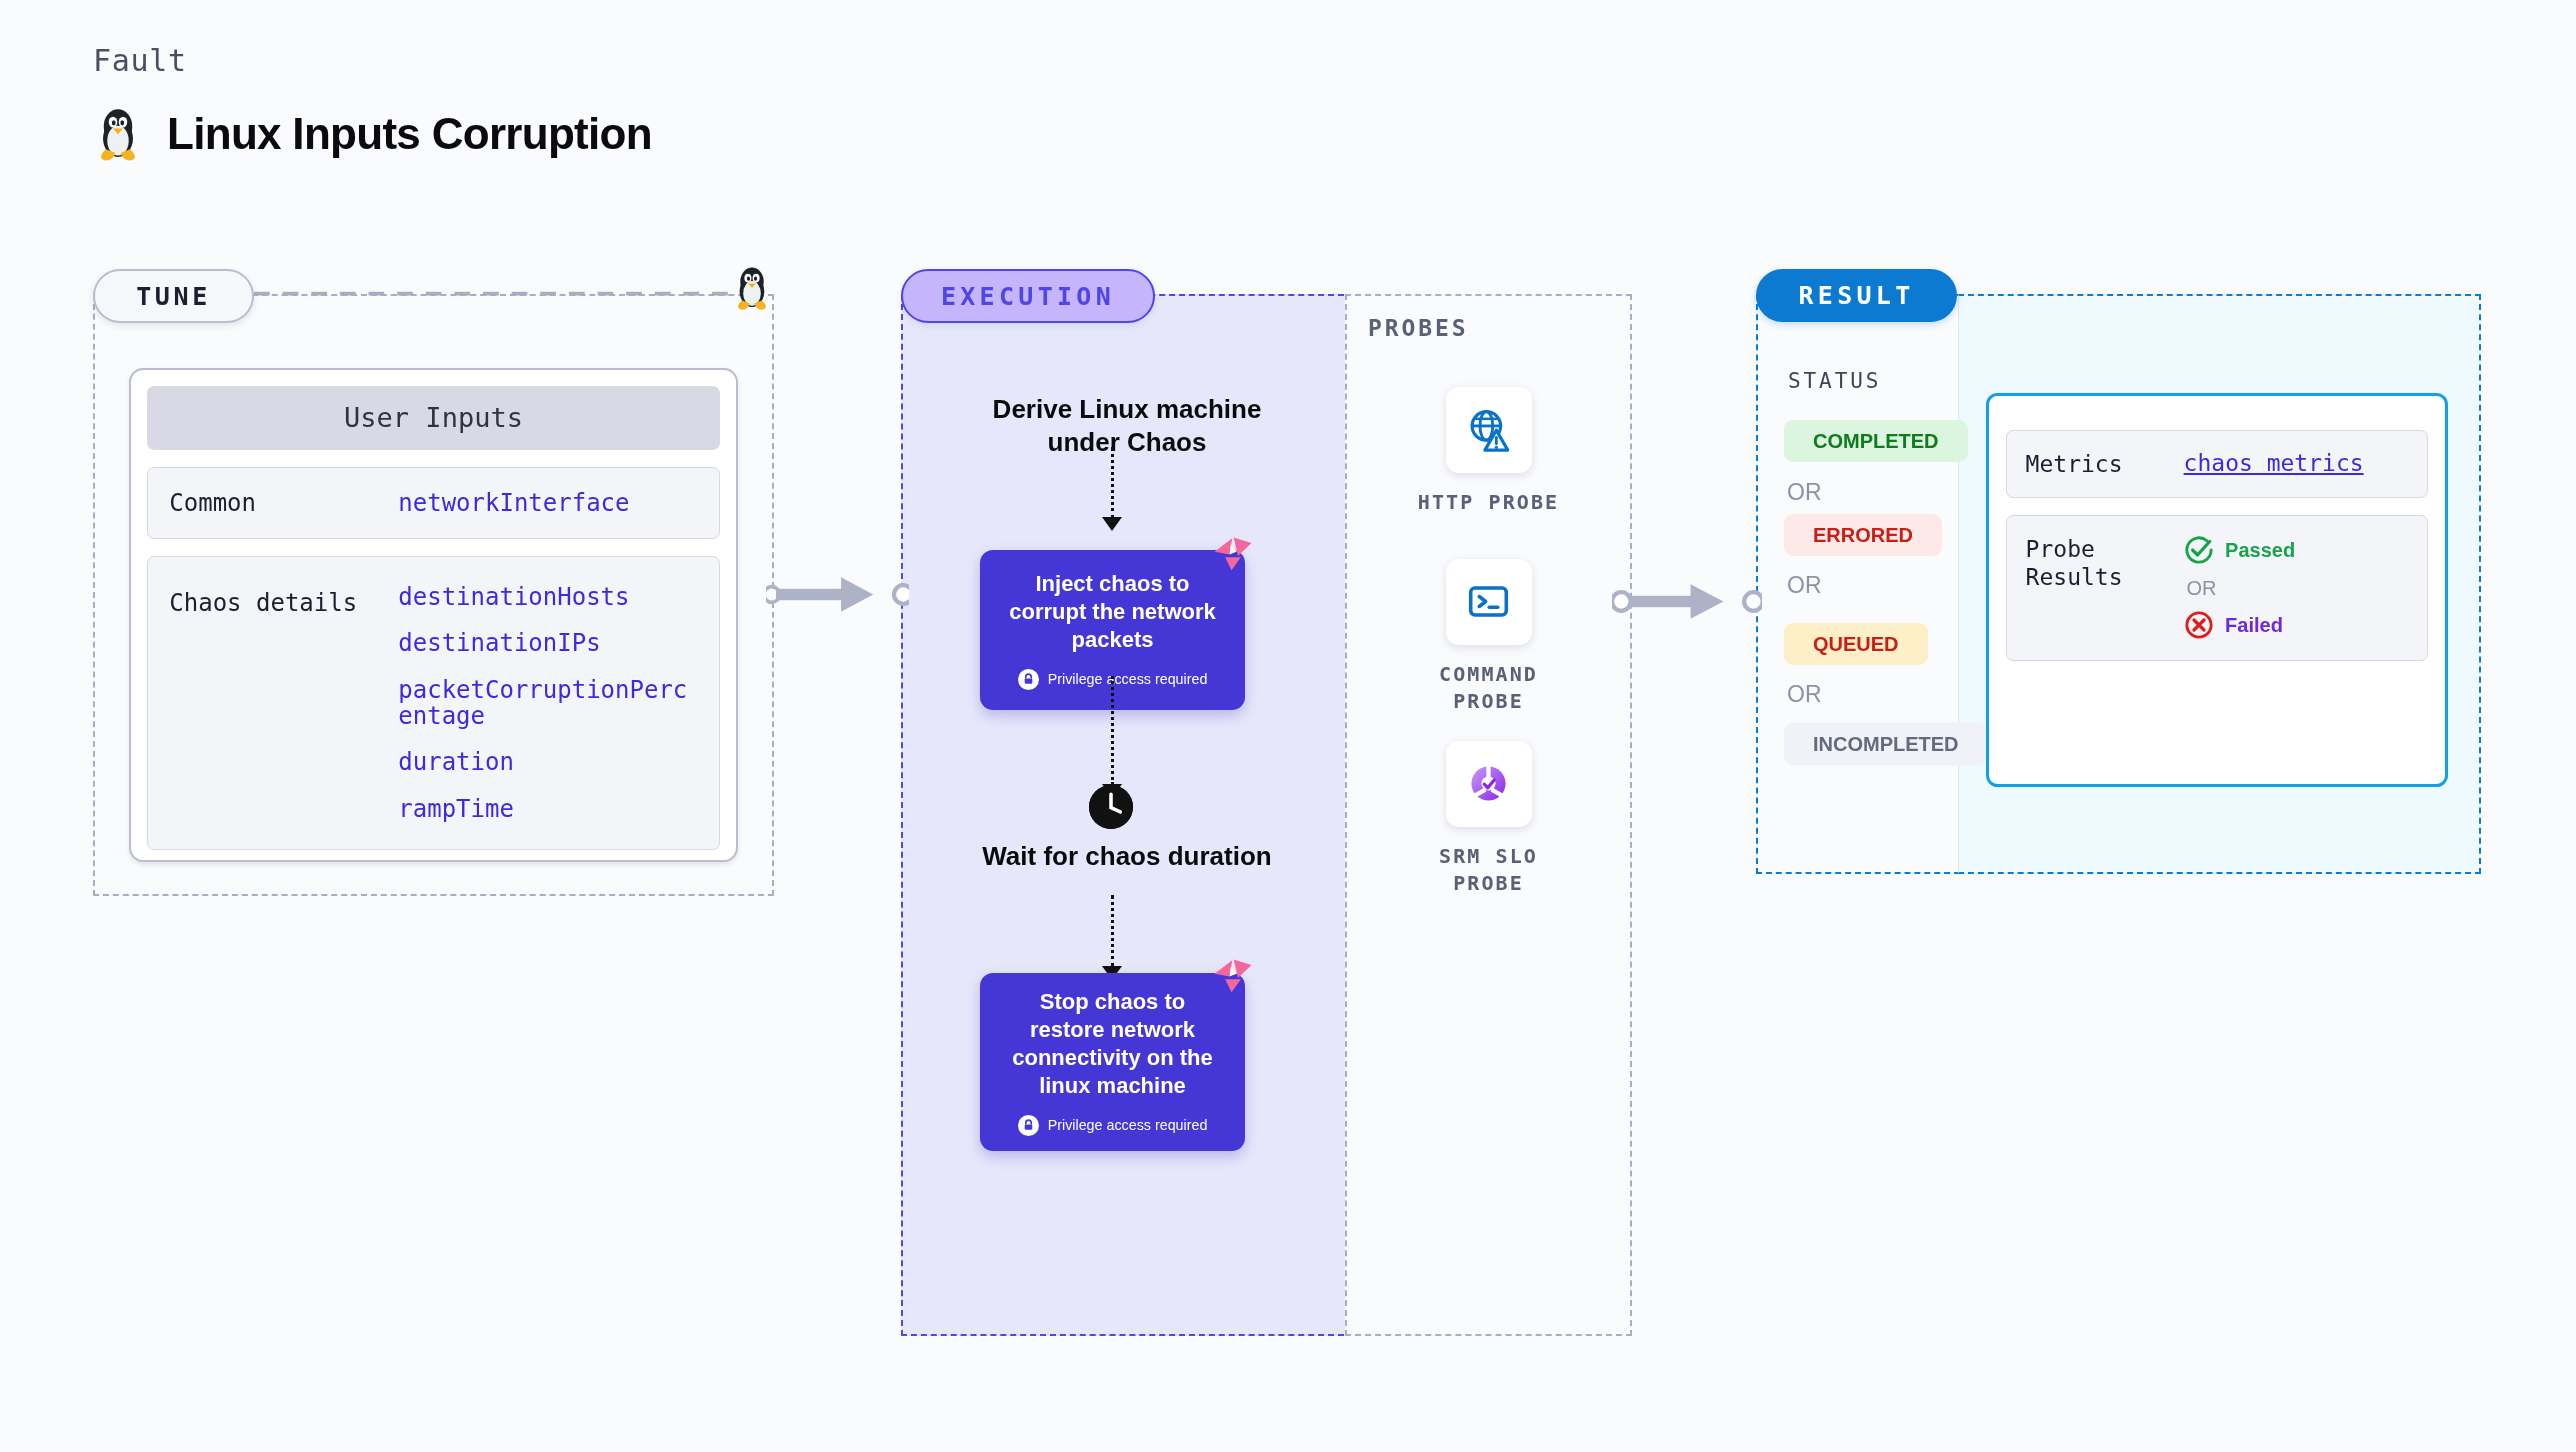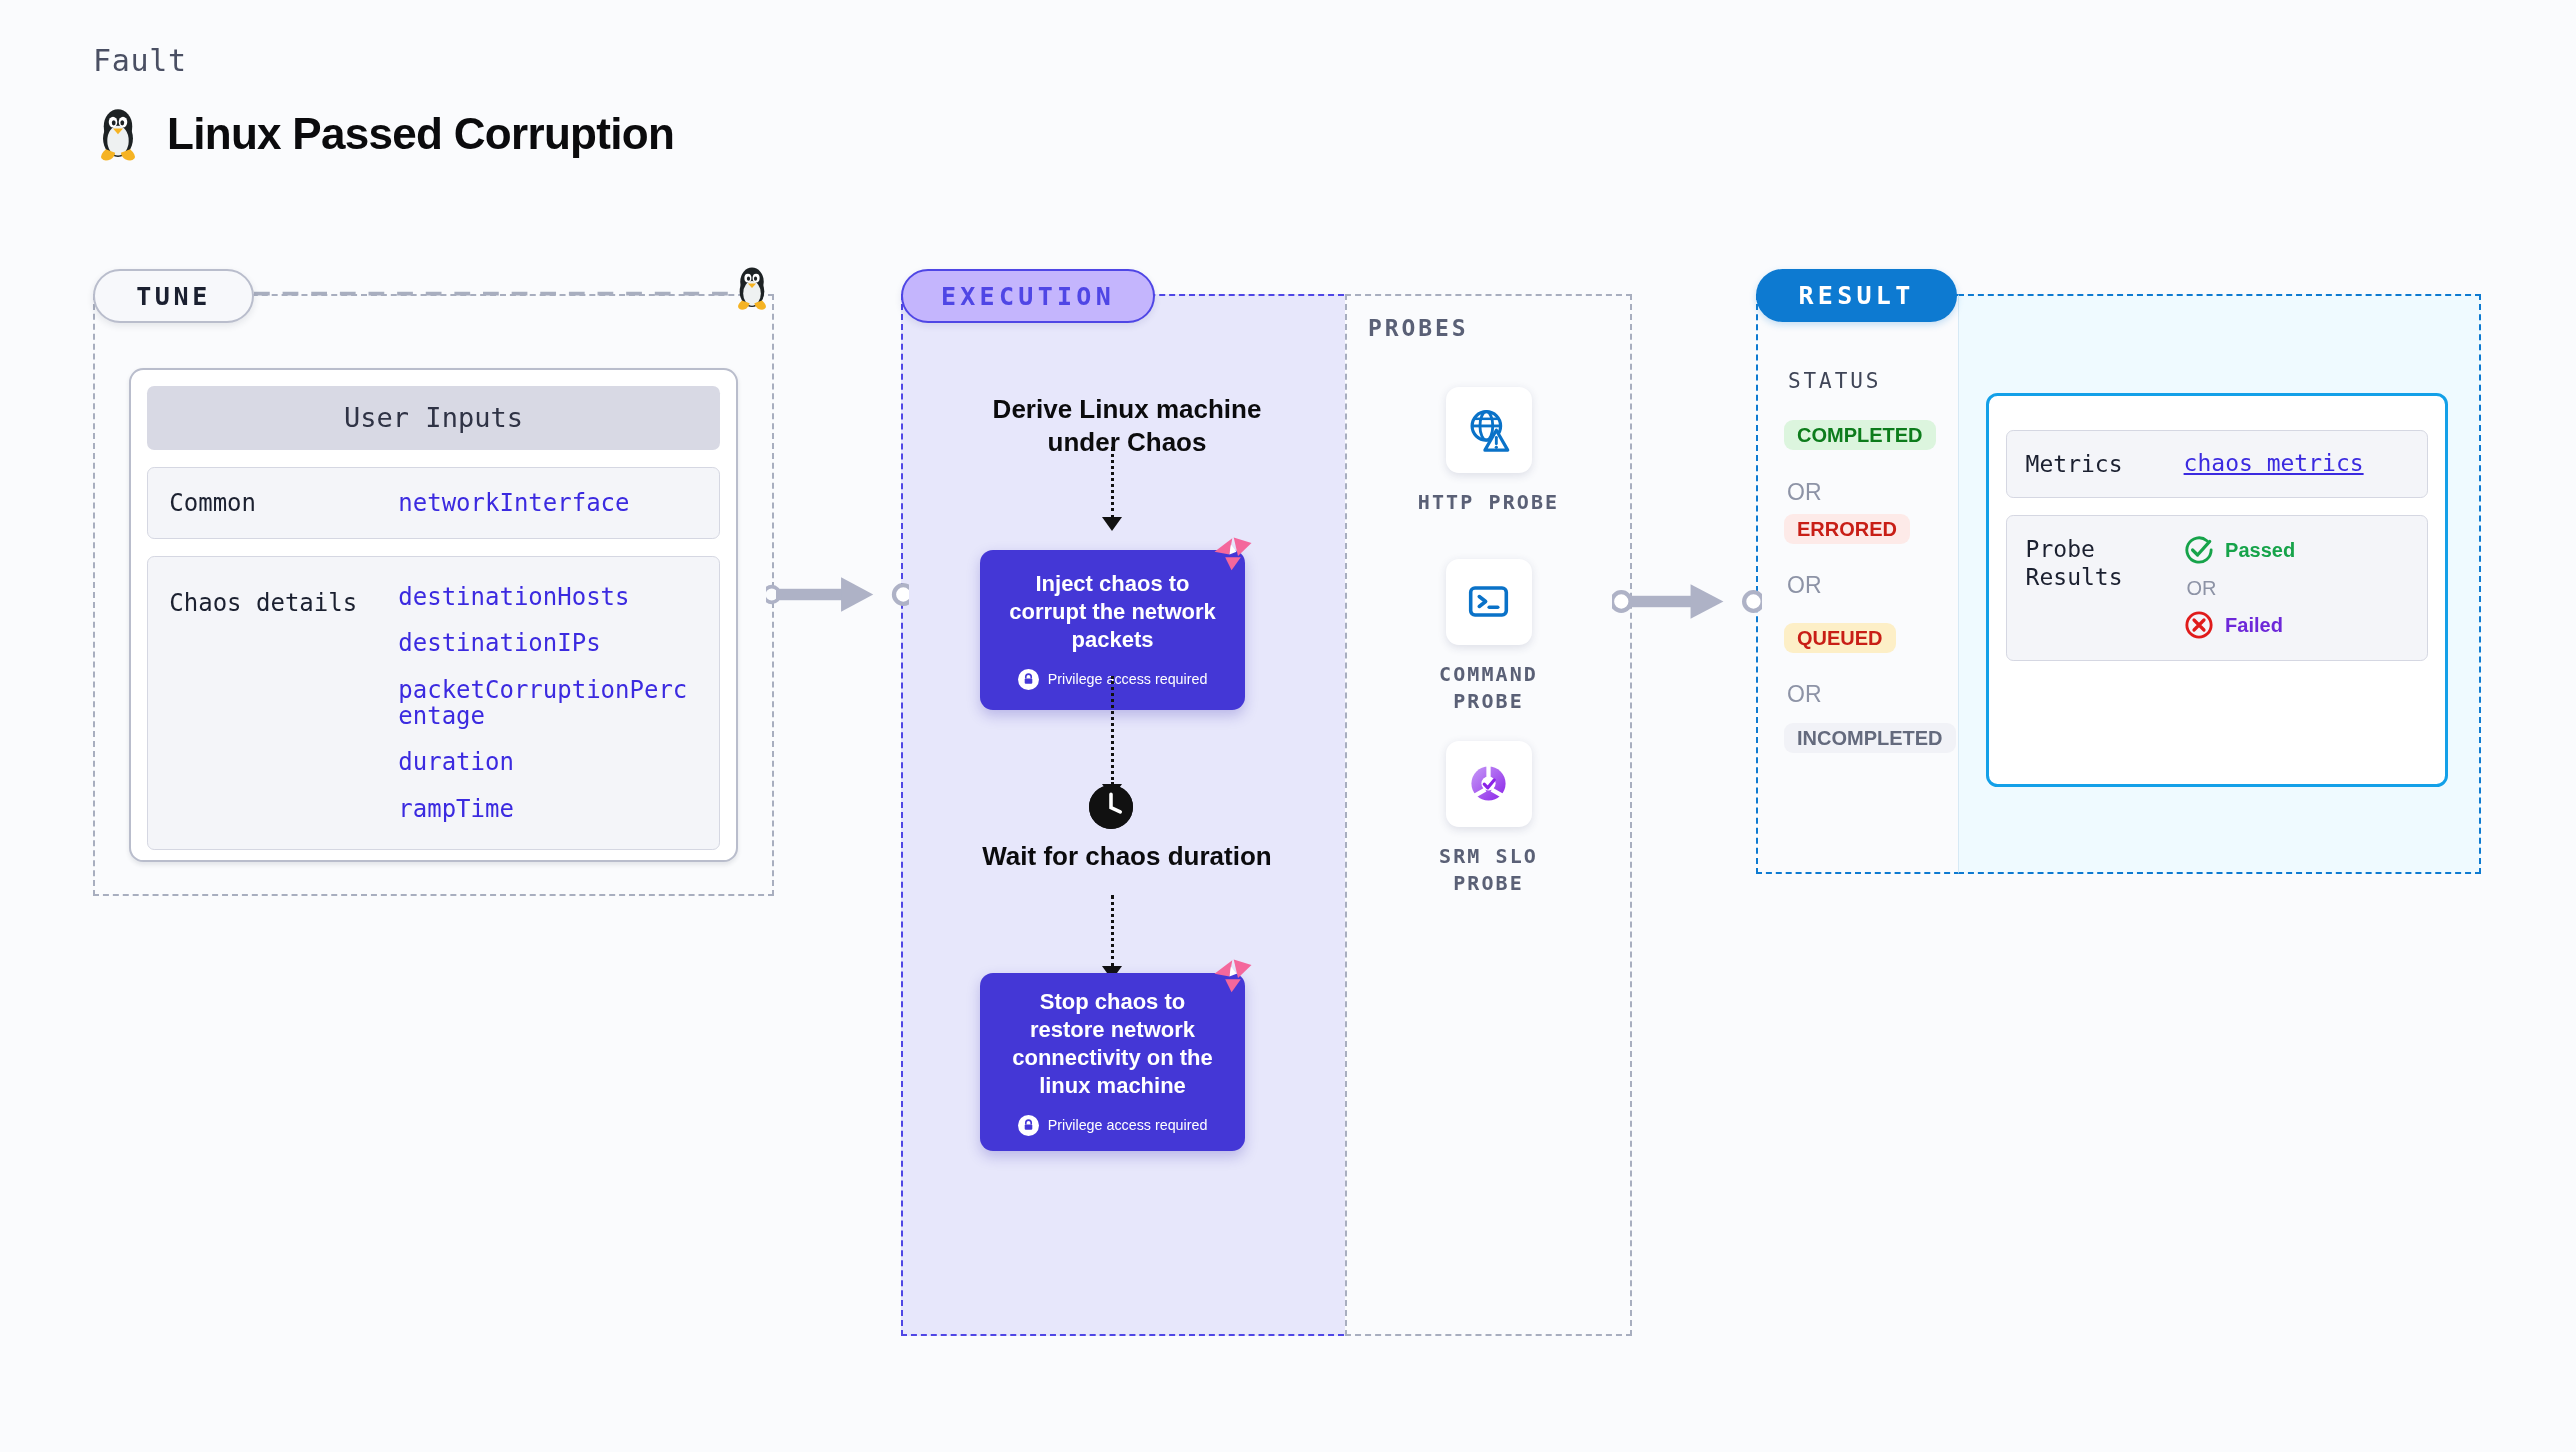--- a/index.html
+++ b/index.html
@@ -104,21 +104,21 @@
   #probe3{left:1406px;top:741px;}
   .probe-tile{width:86px;height:86px;background:#ffffff;border-radius:13px;
     box-shadow:0 2.9px 8.6px rgba(40,50,90,.13);display:flex;align-items:center;justify-content:center;}
   .probe-cap{margin-top:15.8px;text-align:center;font-family:"DejaVu Sans Mono",monospace;
     font-size:20px;font-weight:bold;color:#5a6076;letter-spacing:2.1px;line-height:1.35;}
 
   
   #status-label{position:absolute;left:1788px;top:369px;font-family:"DejaVu Sans Mono",monospace;
     font-size:21px;font-weight:normal;color:#3f4557;letter-spacing:2.9px;}
   .sbadge{position:absolute;display:flex;align-items:center;justify-content:center;
-    border-radius:9px;font-size:20px;font-weight:bold;padding:0 13px;height:30px;}
+    border-radius:9px;font-size:20px;font-weight:bold;padding:0 29px;height:42px;}
   .sor{position:absolute;font-size:23px;color:#8d93a6;}
   #b-completed{left:1784px;top:420px;background:#dcf5de;color:#0d7c1c;}
   #or1{left:1787px;top:479px;}
   #b-errored{left:1784px;top:514px;background:#fdeae8;color:#c81e16;}
   #or2{left:1787px;top:572px;}
   #b-queued{left:1784px;top:623px;background:#fdefc7;color:#c81e16;}
   #or3{left:1787px;top:681px;}
   #b-incompleted{left:1784px;top:723px;background:#f1f2f7;color:#646a7d;}
 
   
@@ -152,21 +152,21 @@
         <ellipse cx="35" cy="50" rx="15" ry="21" fill="#eef1f1"></ellipse>
         <ellipse cx="28" cy="24" rx="6" ry="7.5" fill="#fff"></ellipse>
         <ellipse cx="42" cy="24" rx="6" ry="7.5" fill="#fff"></ellipse>
         <ellipse cx="29" cy="25" rx="2.7" ry="3.6" fill="#1d2224"></ellipse>
         <ellipse cx="41" cy="25" rx="2.7" ry="3.6" fill="#1d2224"></ellipse>
         <path d="M28 33 L42 33 L35 41 Z" fill="#f5b323"></path>
         <path d="M18 62 q-9 8 -6 13 q4 5 13 1 q5 -3 6 -9z" fill="#f5b323"></path>
         <path d="M52 62 q9 8 6 13 q-4 5 -13 1 q-5 -3 -6 -9z" fill="#f5b323"></path>
       </svg>
     </span>
-    <span id="title-text">Linux Passed Corruption</span>
+    <span id="title-text">Linux Inputs Corruption</span>
   </div>
 </div>
 
 <div class="frame" id="tune-frame"></div>
 <div class="frame" id="exec-frame"></div>
 <div class="frame" id="probes-frame"></div>
 <div class="frame" id="result-frame"></div>
 <div class="frame" id="output-frame"></div>
 
 <svg class="conn" style="left:254px;top:290px;" width="501" height="7.2" viewBox="0 0 700 10">

